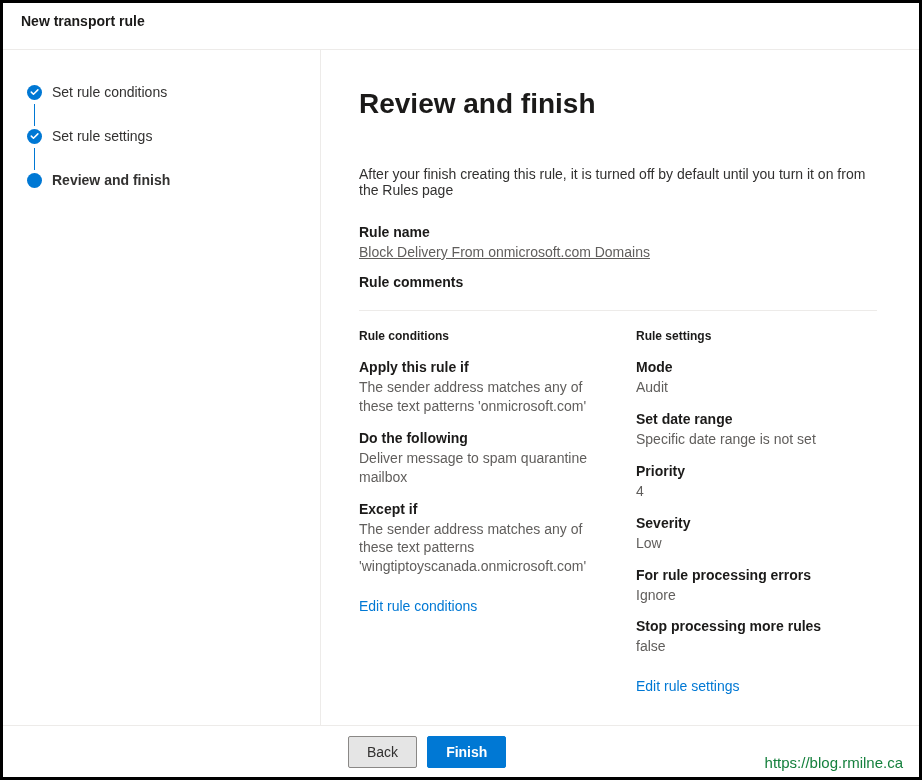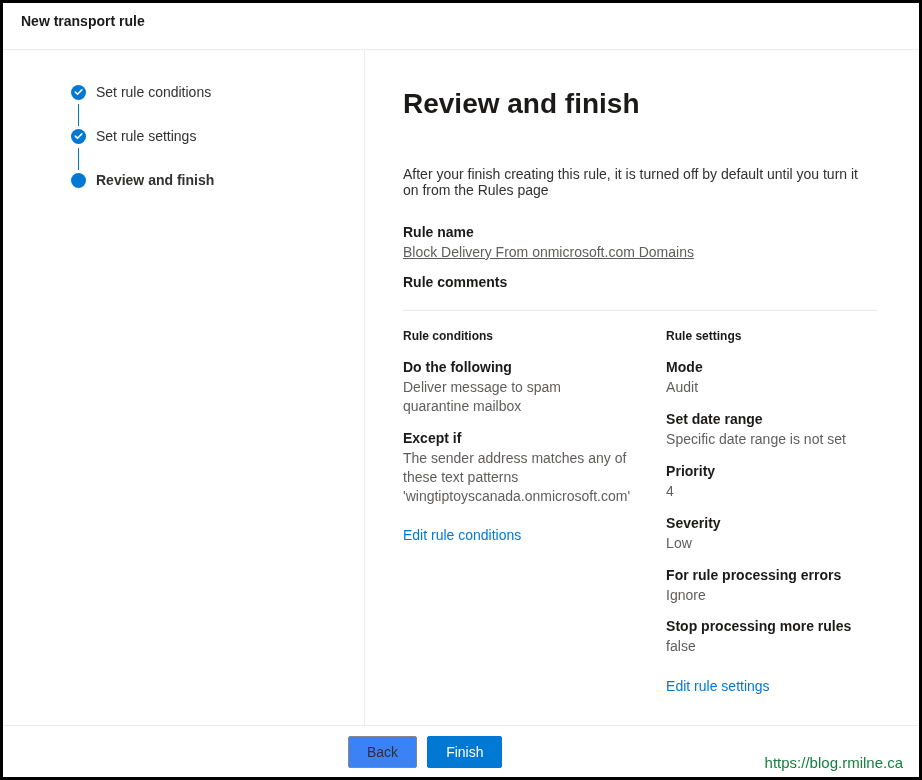--- a/index.html
+++ b/index.html
@@ -20,21 +20,20 @@
     border-bottom: 1px solid #edebe9;
   }
   .header h1 {
     font-size: 14px;
     font-weight: 600;
     color: #1b1a19;
   }
   .body {
     display: flex;
     height: calc(100% - 40px - 52px);
-    padding-left: 44px;
   }
   .sidebar {
     width: 318px;
     padding: 34px 18px 24px 24px;
     border-right: 1px solid #edebe9;
   }
   .step {
     display: flex;
     align-items: center;
     gap: 10px;
@@ -144,29 +143,29 @@
   }
   .btn {
     font-family: inherit;
     font-size: 14px;
     height: 32px;
     padding: 0 18px;
     border-radius: 2px;
     cursor: pointer;
   }
   .btn-secondary {
-    background: #3b82f6;
+    background: #e5e5e5;
     border: 1px solid #8a8886;
     color: #323130;
   }
   .btn-primary {
     background: #0078d4;
     border: 1px solid #0078d4;
     color: #fff;
-    font-weight: 400;
+    font-weight: 700;
   }
   .watermark {
     position: absolute;
     right: 16px;
     bottom: 6px;
     font-size: 15px;
     color: #15803d;
     pointer-events: none;
   }
 </style>
@@ -213,20 +212,24 @@
       <div class="field-label">Rule comments</div>
     </div>
 
     <hr class="divider">
 
     <div class="cols">
       <div class="col">
         <div class="section-head">Rule conditions</div>
 
         <div class="sub-block">
+          <div class="sub-head">Apply this rule if</div>
+          <div class="sub-val">The sender address matches any of these text patterns 'onmicrosoft.com'</div>
+        </div>
+        <div class="sub-block">
           <div class="sub-head">Do the following</div>
           <div class="sub-val">Deliver message to spam quarantine mailbox</div>
         </div>
         <div class="sub-block">
           <div class="sub-head">Except if</div>
           <div class="sub-val">The sender address matches any of these text patterns 'wingtiptoyscanada.onmicrosoft.com'</div>
         </div>
         <a class="link">Edit rule conditions</a>
       </div>
 

